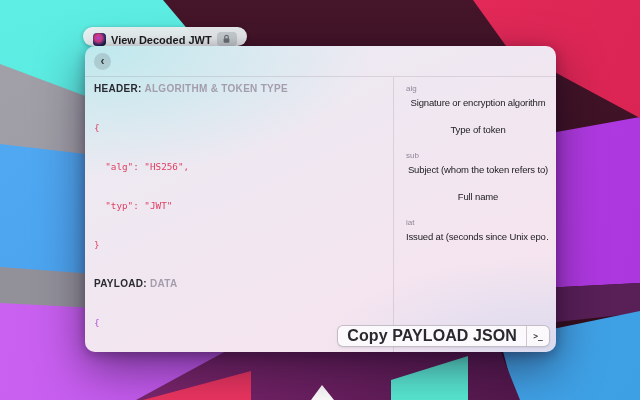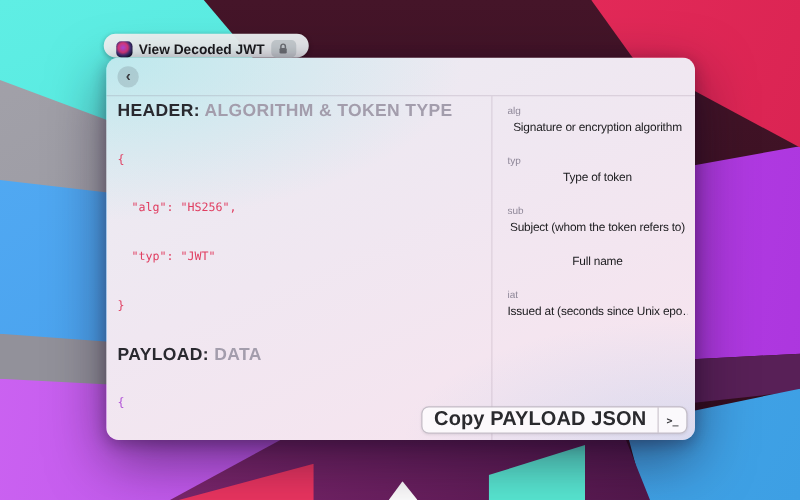--- a/index.html
+++ b/index.html
@@ -53,21 +53,21 @@
     box-shadow:0 16px 45px rgba(22,8,32,0.5),0 3px 12px rgba(22,8,32,0.3);}
   .win-header{height:30px;border-bottom:1px solid rgba(110,90,115,0.16);position:relative;}
   .back-btn{position:absolute;left:9px;top:7px;width:17px;height:17px;border-radius:50%;
     background:rgba(100,112,120,0.24);color:#3a3a3e;font-size:12px;line-height:16px;
     text-align:center;font-weight:700;cursor:default;}
   .win-body{display:flex;height:275px;}
   .code-panel{width:308px;box-sizing:border-box;padding:5px 8px 0 9px;}
   .vdivider{width:1px;background:rgba(110,90,115,0.16);}
   .def-panel{flex:1;box-sizing:border-box;padding:7px 6px 0 12px;overflow:hidden;}
 
-  .sec-label{font-size:14px;line-height:13px;letter-spacing:0.3px;font-weight:700;
+  .sec-label{font-size:10px;line-height:13px;letter-spacing:0.3px;font-weight:700;
     color:#a39dac;white-space:nowrap;}
   .sec-label .strong{color:#29292f;}
   .code{font-family:"DejaVu Sans Mono",monospace;font-size:9.3px;line-height:13px;white-space:pre;}
   .code-red{color:#e03e61;}
   .code-purple{color:#b04fd6;}
 
   .def-item{margin-bottom:15px;}
   .def-key{font-size:8px;line-height:10px;color:#8e8798;margin-bottom:3px;}
   .def-desc{font-size:9.5px;line-height:12px;letter-spacing:-0.15px;color:#1b1b1e;
     white-space:nowrap;overflow:hidden;text-align:center;}
@@ -148,21 +148,20 @@
       </div>
 
       <div class="vdivider"></div>
 
       <div class="def-panel">
         <div class="def-item">
           <div class="def-key">alg</div>
           <div class="def-desc">Signature or encryption algorithm</div>
         </div>
         <div class="def-item">
-          <div class="def-key">typ</div>
           <div class="def-desc">Type of token</div>
         </div>
         <div class="def-item">
           <div class="def-key">sub</div>
           <div class="def-desc">Subject (whom the token refers to)</div>
         </div>
         <div class="def-item">
           <div class="def-desc">Full name</div>
         </div>
         <div class="def-item">

